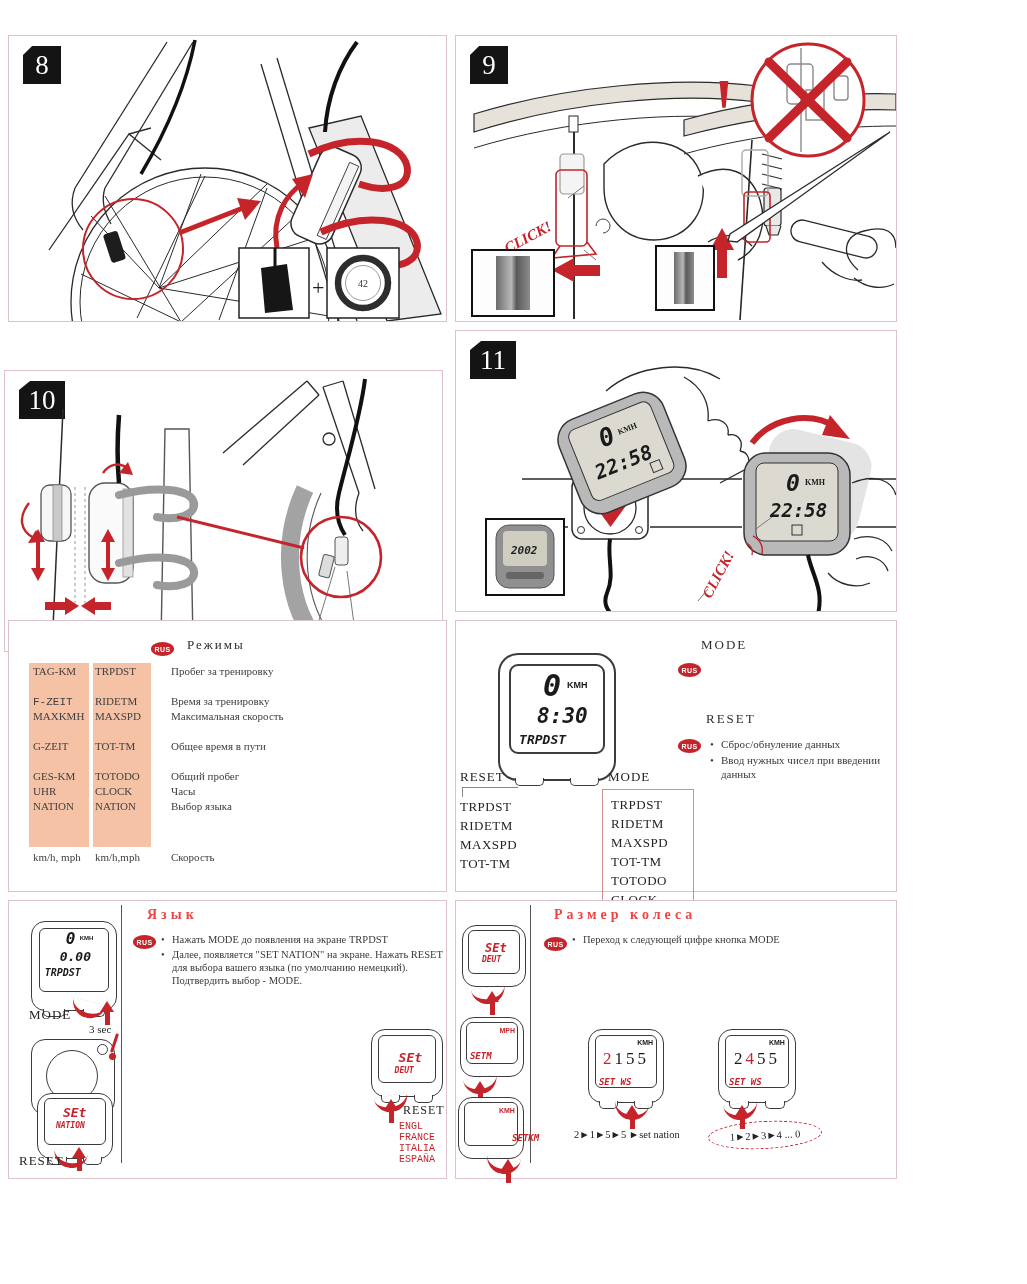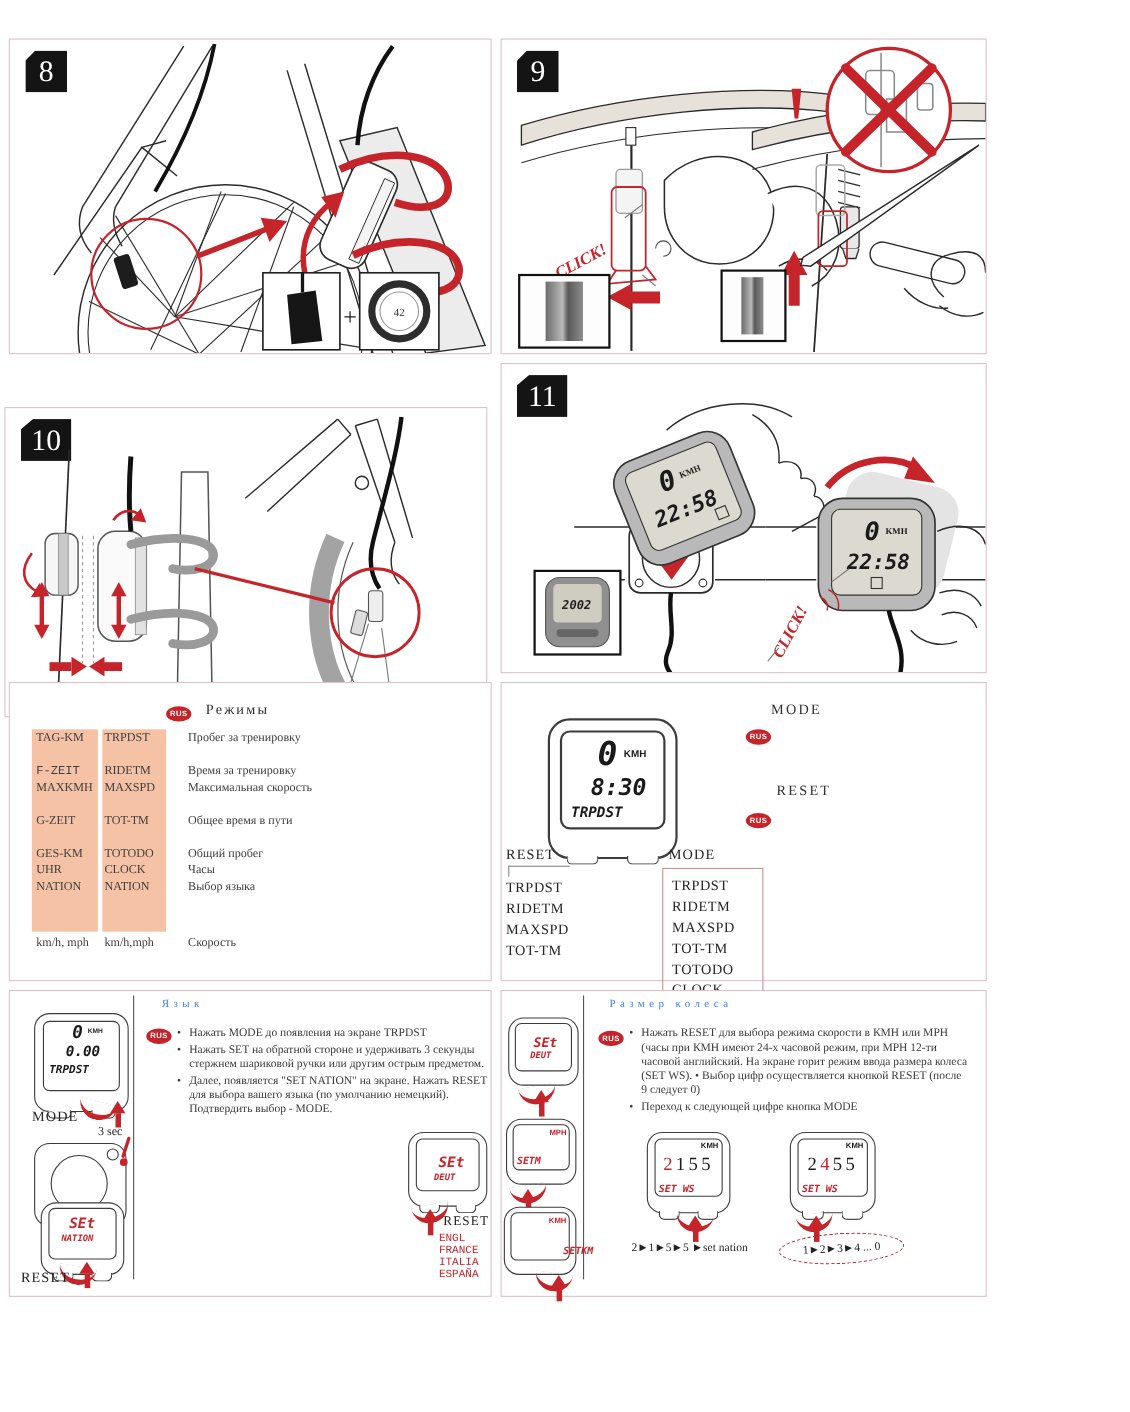--- a/index.html
+++ b/index.html
@@ -5,21 +5,21 @@
   html,body{margin:0;padding:0;background:#fff;}
   .page{position:relative;width:1027px;height:1284px;background:#fff;overflow:hidden;
         font-family:"Liberation Serif",serif;color:#3c3c3c;}
   .box{position:absolute;border:1px solid #dcc2cc;background:#fff;}
   .badge-num{position:absolute;left:14px;top:10px;width:38px;height:38px;background:#141414;color:#fff;
      font-size:27px;display:flex;align-items:center;justify-content:center;
      clip-path:polygon(24% 0,100% 0,100% 100%,0 100%,0 24%);}
   .rus{position:absolute;width:23px;height:14px;background:#c5242b;color:#fff;border-radius:50%;
      font-family:"Liberation Sans",sans-serif;font-size:7px;font-weight:bold;
      display:flex;align-items:center;justify-content:center;letter-spacing:.4px;}
-  .hd{position:absolute;font-size:10px;font-weight:400;letter-spacing:4px;color:#3b82f6;}
+  .hd{position:absolute;font-size:14px;font-weight:700;letter-spacing:4px;color:#ef4444;}
   .hd2{position:absolute;font-size:13px;letter-spacing:2px;color:#2e2e2e;}
   .seg{font-family:"DejaVu Sans Mono",monospace;font-weight:bold;font-style:italic;}
   .red{color:#c5242b;}
   
   ul.b{position:absolute;margin:0;padding:0;list-style:none;font-size:10.5px;line-height:13px;color:#3a3a3a;}
   ul.b li{position:relative;padding-left:13px;margin-bottom:2px;}
   ul.b li::before{content:"•";position:absolute;left:2px;top:0;}
   
   .dev{position:absolute;border:2px solid #3c3c3c;border-radius:20px;background:#fff;}
   .dev .scr{position:absolute;left:8%;right:8%;top:7%;bottom:20%;border:2px solid #3c3c3c;border-radius:9px;background:#fff;}
@@ -350,20 +350,24 @@
       <div>RIDETM</div>
       <div>MAXSPD</div>
       <div>TOT-TM</div>
       <div>TOTODO</div>
       <div>CLOCK</div>
     </div>
     <div class="hd2" style="left:245px;top:16px;">MODE</div>
     <div class="rus" style="left:222px;top:42px;">RUS</div>
     <div class="hd2" style="left:250px;top:90px;">RESET</div>
     <div class="rus" style="left:222px;top:118px;">RUS</div>
+    <ul class="b" style="left:252px;top:116px;width:180px;font-size:11px;line-height:14px;">
+      <li>Сброс/обнуление данных</li>
+      <li>Ввод нужных чисел при введении данных</li>
+    </ul>
   </div>
 
   <div class="box" style="left:8px;top:900px;width:437px;height:277px;">
     <div class="divider" style="left:112px;top:4px;height:258px;"></div>
 
     <div class="dev mini" style="left:22px;top:20px;width:84px;height:88px;">
       <div class="scr">
         <span class="seg" style="position:absolute;left:26px;top:0px;font-size:16px;color:#1a1a1a;">0</span>
         <span style="position:absolute;left:40px;top:6px;font-size:6px;font-weight:bold;color:#1a1a1a;font-family:'Liberation Sans',sans-serif;">KMH</span>
         <span class="seg" style="position:absolute;left:20px;top:20px;font-size:13px;color:#1a1a1a;">0.00</span>
@@ -399,21 +403,20 @@
     <div class="lbl" style="left:10px;top:252px;">RESET</div>
     <div class="uarr" style="left:62px;top:246px;">
         <div class="tri"></div>
         <div class="stem"></div>
       </div>
 
     <div class="hd" style="left:138px;top:6px;">Язык</div>
     <div class="rus" style="left:124px;top:34px;">RUS</div>
     <ul class="b" style="left:150px;top:32px;width:288px;">
       <li>Нажать MODE до появления на экране TRPDST</li>
-      <li>Нажать SET на обратной стороне и удерживать 3 секунды стержнем шариковой ручки или другим острым предметом.</li>
       <li>Далее, появляется "SET NATION" на экране. Нажать RESET для выбора вашего языка (по умолчанию немецкий). Подтвердить выбор - MODE.</li>
     </ul>
 
     <div class="dev mini" style="left:362px;top:128px;width:70px;height:66px;">
       <div class="scr">
         <span class="seg red" style="position:absolute;left:20px;top:14px;font-size:13px;">SEt</span>
         <span class="seg red" style="position:absolute;left:16px;top:30px;font-size:8px;">DEUT</span>
       </div>
       <div class="ft l"></div>
         <div class="ft r"></div>
@@ -465,21 +468,20 @@
     </div>
     <div class="parc" style="left:30px;top:256px;transform:rotate(8deg);"></div>
     <div class="uarr" style="left:44px;top:258px;">
         <div class="tri"></div>
         <div class="stem"></div>
       </div>
 
     <div class="hd" style="left:98px;top:6px;">Размер колеса</div>
     <div class="rus" style="left:88px;top:36px;">RUS</div>
     <ul class="b" style="left:114px;top:32px;width:310px;">
-      <li>Нажать RESET для выбора режима скорости в КМН или МРН (часы при КМН имеют 24-х часовой режим, при МРН 12-ти часовой английский. На экране горит режим ввода размера колеса (SET WS). • Выбор цифр осуществляется кнопкой RESET (после 9 следует 0)</li>
       <li>Переход к следующей цифре кнопка MODE</li>
     </ul>
 
     <div class="dev mini" style="left:132px;top:128px;width:74px;height:72px;">
       <div class="scr">
         <span style="position:absolute;right:3px;top:3px;font-size:7px;font-weight:bold;color:#1a1a1a;font-family:'Liberation Sans',sans-serif;">KMH</span>
         <span style="position:absolute;left:7px;top:13px;font-size:17px;letter-spacing:3px;color:#1a1a1a;"><span class="red">2</span><span>1</span><span>5</span><span>5</span></span>
         <span class="seg red" style="position:absolute;left:3px;bottom:0px;font-size:9px;">SET WS</span>
       </div>
       <div class="ft l"></div>

